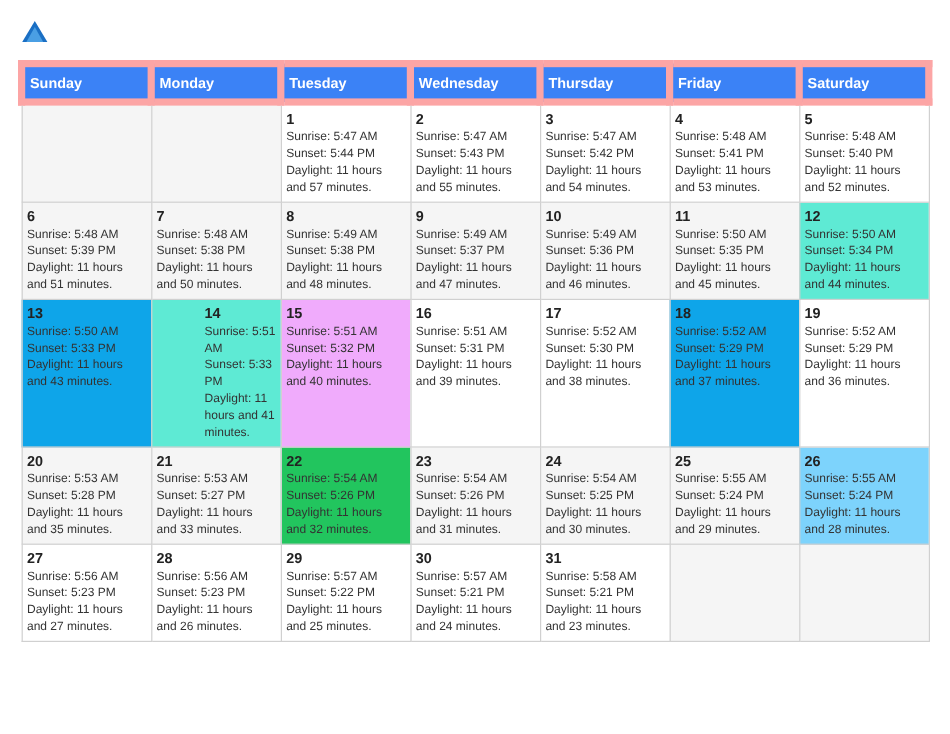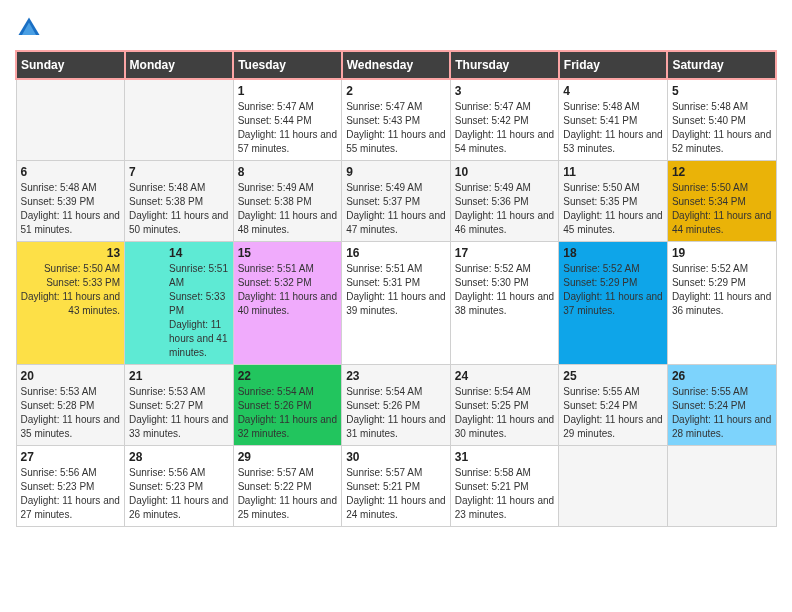--- a/index.html
+++ b/index.html
@@ -53,27 +53,27 @@
       font-size: 14px;
       color: #333;
       margin-top: 2px;
     }
     .calendar {
       width: 100%;
       border-collapse: collapse;
       font-size: 10.5px;
     }
     .calendar thead th {
-      background: #404040;
+      background: #3b82f6;
       color: #fff;
       padding: 6px 4px;
       text-align: left;
       font-size: 12px;
       font-weight: bold;
-      border: 2px solid #fca5a5;
+      border: 6px solid #fca5a5;
     }
     .calendar tbody td {
       border: 1px solid #d0d0d0;
       vertical-align: top;
       padding: 4px 4px;
       width: calc(100% / 7);
       height: 80px;
       background: #fff;
     }
     .calendar tbody tr:nth-child(odd) td {
@@ -173,27 +173,27 @@
           <div class="day-info">Sunrise: 5:49 AM<br>Sunset: 5:37 PM<br>Daylight: 11 hours and 47 minutes.</div>
         </td>
         <td style="background: rgb(245, 245, 245);">
           <span class="day-number">10</span>
           <div class="day-info">Sunrise: 5:49 AM<br>Sunset: 5:36 PM<br>Daylight: 11 hours and 46 minutes.</div>
         </td>
         <td style="background: rgb(245, 245, 245);">
           <span class="day-number">11</span>
           <div class="day-info">Sunrise: 5:50 AM<br>Sunset: 5:35 PM<br>Daylight: 11 hours and 45 minutes.</div>
         </td>
-        <td style="background: #eab308; margin-top: 29px;">
+        <td style="background: #5eead4; margin-top: 29px;">
           <span class="day-number">12</span>
           <div class="day-info">Sunrise: 5:50 AM<br>Sunset: 5:34 PM<br>Daylight: 11 hours and 44 minutes.</div>
         </td>
       </tr>
       <tr>
-        <td style="background: #fde047; text-align: right;">
+        <td style="background: #0ea5e9;">
           <span class="day-number">13</span>
           <div class="day-info">Sunrise: 5:50 AM<br>Sunset: 5:33 PM<br>Daylight: 11 hours and 43 minutes.</div>
         </td>
         <td style="background: #5eead4; padding-left: 44px;">
           <span class="day-number">14</span>
           <div class="day-info">Sunrise: 5:51 AM<br>Sunset: 5:33 PM<br>Daylight: 11 hours and 41 minutes.</div>
         </td>
         <td style="background: #f0abfc;">
           <span class="day-number">15</span>
           <div class="day-info">Sunrise: 5:51 AM<br>Sunset: 5:32 PM<br>Daylight: 11 hours and 40 minutes.</div>

